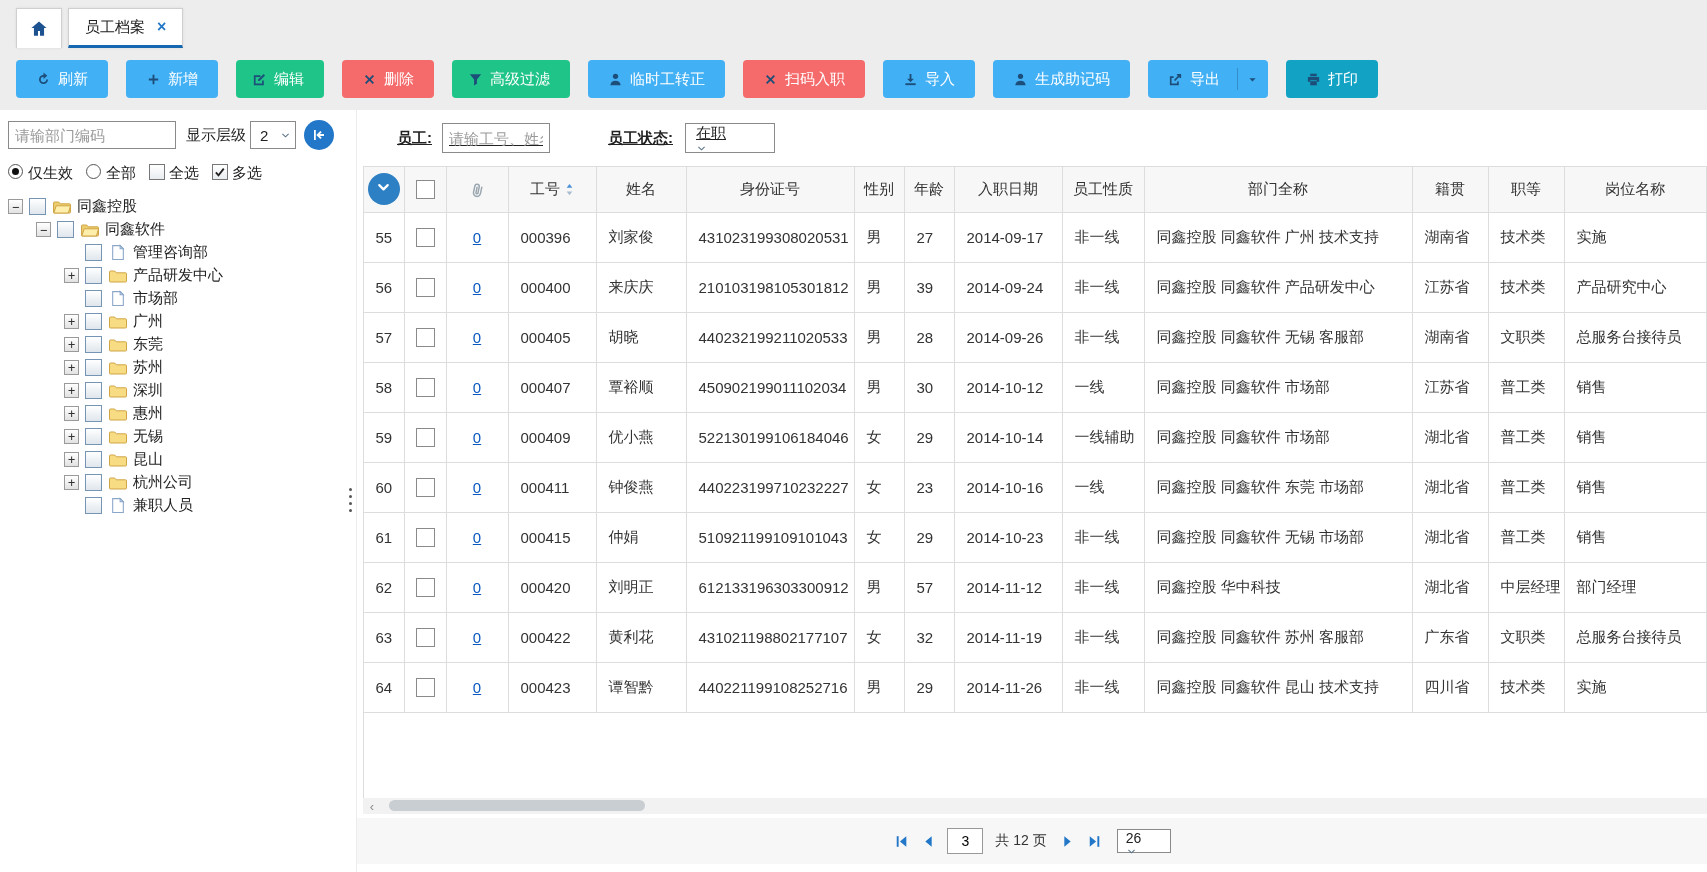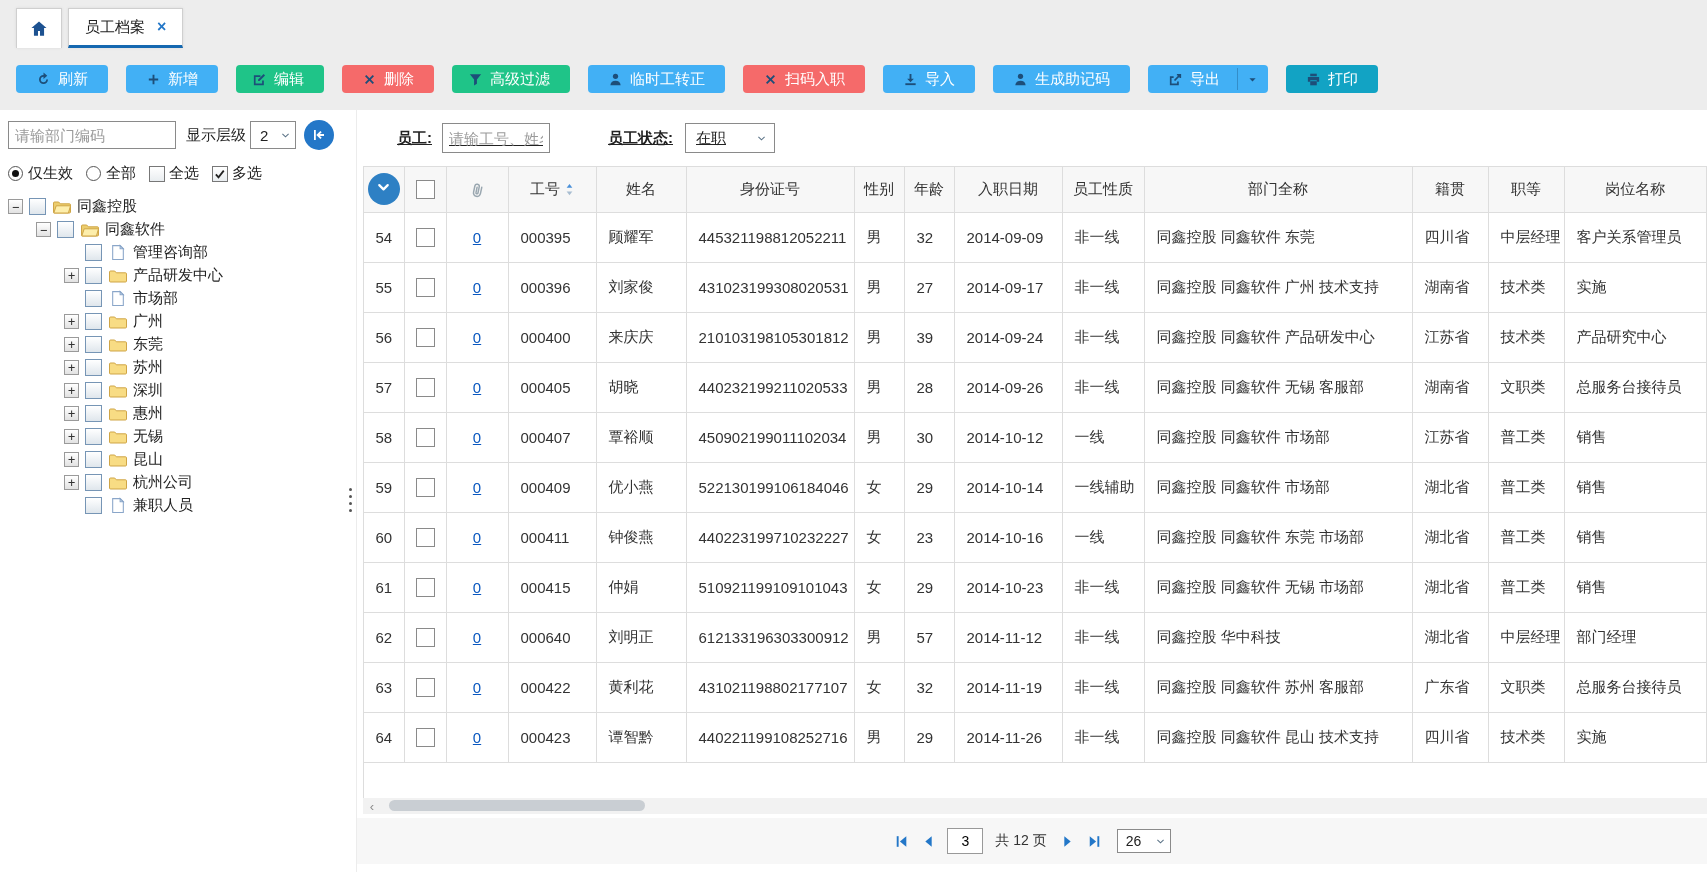--- a/index.html
+++ b/index.html
@@ -11,21 +11,21 @@
   
   .tabbar { height:48px; background:#ededed; display:flex; align-items:flex-end; padding-left:16px; gap:6px; }
   .tab { background:#fff; border:1px solid #cfcfcf; border-bottom:none; box-shadow:0 0 3px rgba(0,0,0,.08); }
   .home-tab { width:46px; height:40px; display:flex; align-items:center; justify-content:center; cursor:pointer; }
   .home-tab svg { width:18px; height:18px; color:#1d5291; }
   .active-tab { height:40px; padding:0 16px; display:flex; align-items:center; gap:12px;
     font-size:15px; color:#222; border-bottom:3px solid #1568b0; cursor:pointer; }
   .tab-close { color:#2377c8; font-size:16px; font-weight:bold; cursor:pointer; }
   
   .toolbar { height:62px; background:#ededed; display:flex; align-items:center; padding-left:16px; }
-  .btn { display:inline-flex; align-items:center; gap:7px; height:28px; padding:0 20px; border:none;
+  .btn { display:inline-flex; align-items:center; gap:7px; height:38px; padding:0 20px; border:none;
     border-radius:4px; color:#fff; font-size:15px; margin-right:18px; cursor:pointer; white-space:nowrap; }
   .btn .ic { width:15px; height:15px; color:#1d4e79; flex:none; }
   .btn .ic svg { width:100%; height:100%; display:block; }
   .btn.blue { background:#42b0f5; }
   .btn.green { background:#1fc488;padding-left:16px; }
   .btn.red { background:#f56a6a; }
   .btn.teal { background:#12a3c4; }
   .btn .caret { margin:0 -10px 0 10px; padding-left:9px; border-left:1px solid rgba(22,78,121,.35);
     height:22px; display:flex; align-items:center; }
   .btn .caret .ic { width:11px; height:11px; }
@@ -48,39 +48,39 @@
   .collapse-btn { width:30px; height:30px; border-radius:50%; background:#2377c8; color:#fff; border:none;
     display:flex; align-items:center; justify-content:center; margin-left:8px; cursor:pointer; }
   .collapse-btn svg { width:16px; height:16px; }
   .side-row2 { margin-top:14px; display:flex; align-items:center; font-size:15px; }
   .radio { width:15px; height:15px; border:1px solid #555; border-radius:50%; background:#fff;
     display:inline-flex; align-items:center; justify-content:center; margin-right:5px; flex:none; cursor:pointer; }
   .radio.checked::after { content:""; width:7px; height:7px; border-radius:50%; background:#111; }
   .cb { width:16px; height:16px; border:1px solid #777; background:linear-gradient(#fff,#e9edf0);
     display:inline-flex; align-items:center; justify-content:center; margin-right:4px; flex:none; cursor:pointer; }
   .cb svg { width:12px; height:12px; color:#222; }
-  .side-row2 .grp { display:inline-flex; align-items:center; margin-right:13px; }
+  .side-row2 .grp { display:inline-flex; align-items:flex-start; margin-right:13px; }
   
   .tree { margin-top:12px; font-size:15px; }
   .tnode { display:flex; align-items:center; height:23px; cursor:pointer; }
   .expander { width:15px; height:15px; border:1px solid #9a9a9a; background:linear-gradient(#fff,#e2e2e2);
     display:flex; align-items:center; justify-content:center; font-size:12px; line-height:1; color:#333;
     margin-right:6px; flex:none; font-family:"DejaVu Sans Mono",monospace; }
   .expander.none { visibility:hidden; }
   .tcb { width:17px; height:17px; border:1px solid #7695b5; background:linear-gradient(#fff,#dfe6ec);
     margin-right:6px; flex:none; cursor:pointer; }
   .ticon { width:20px; height:17px; margin-right:5px; flex:none; }
   .ticon svg { width:100%; height:100%; display:block; }
   
   .filter-row { height:56px; display:flex; align-items:center; padding-left:40px; font-size:15px; flex:none;text-decoration:underline; }
   .filter-row .flabel { font-weight:bold; }
   .emp-input { width:108px; height:30px; border:1px solid #8a8a8a; padding:0 6px; font-size:15px; margin-left:10px; }
   .emp-input::placeholder { color:#9a9a9a; }
-  .sel { height:30px; border:1px solid #8a8a8a; background:#fff; display:inline-flex; align-items:center;
-    justify-content:space-between; padding:0 7px 0 10px; font-size:15px; cursor:pointer; }
+  .sel { height:30px; border:1px solid #8a8a8a; background:#fff; display:inline-flex; 
+    justify-content:space-between; padding:0 7px 0 10px; font-size:15px; cursor:pointer;flex-direction:column; }
   .sel.status { width:90px; margin-left:12px; }
   .status-label { margin-left:58px; font-weight:bold; }
   
   .table-wrap { height:632px; overflow:hidden; margin-left:6px; border-left:1px solid #ddd; border-top:1px solid #ddd; flex:none; }
   table { border-collapse:collapse; table-layout:fixed; width:100%; font-size:15px; color:#333; }
   th,td { border-right:1px solid #ddd; border-bottom:1px solid #ddd; height:50px; padding:0 0 0 12px;
     text-align:left; overflow:hidden; white-space:nowrap; }
   thead th { height:45px; background:#f7f7f7; text-align:center; padding:0; font-weight:normal; color:#333; }
   td.c { text-align:center; padding:0; }
   .hdr-circle { width:32px; height:32px; border-radius:50%; background:#2e80c4; color:#fff; border:none;
@@ -485,36 +485,20 @@
               <th><span>入职日期</span></th>
               <th><span>员工性质</span></th>
               <th><span>部门全称</span></th>
               <th><span>籍贯</span></th>
               <th><span>职等</span></th>
               <th><span>岗位名称</span></th>
             </tr>
           </thead>
           <tbody>
             <tr>
-              <td class="c">54</td>
-              <td class="c"><span class="cb2"></span></td>
-              <td class="c"><a class="zero" href="#">0</a></td>
-              <td>000395</td>
-              <td>顾耀军</td>
-              <td>445321198812052211</td>
-              <td>男</td>
-              <td>32</td>
-              <td>2014-09-09</td>
-              <td>非一线</td>
-              <td>同鑫控股 同鑫软件 东莞</td>
-              <td>四川省</td>
-              <td>中层经理</td>
-              <td>客户关系管理员</td>
-            </tr>
-            <tr>
               <td class="c">55</td>
               <td class="c"><span class="cb2"></span></td>
               <td class="c"><a class="zero" href="#">0</a></td>
               <td>000396</td>
               <td>刘家俊</td>
               <td>431023199308020531</td>
               <td>男</td>
               <td>27</td>
               <td>2014-09-17</td>
               <td>非一线</td>
@@ -616,21 +600,21 @@
               <td>非一线</td>
               <td>同鑫控股 同鑫软件 无锡 市场部</td>
               <td>湖北省</td>
               <td>普工类</td>
               <td>销售</td>
             </tr>
             <tr>
               <td class="c">62</td>
               <td class="c"><span class="cb2"></span></td>
               <td class="c"><a class="zero" href="#">0</a></td>
-              <td>000640</td>
+              <td>000420</td>
               <td>刘明正</td>
               <td>612133196303300912</td>
               <td>男</td>
               <td>57</td>
               <td>2014-11-12</td>
               <td>非一线</td>
               <td>同鑫控股 华中科技</td>
               <td>湖北省</td>
               <td>中层经理</td>
               <td>部门经理</td>

